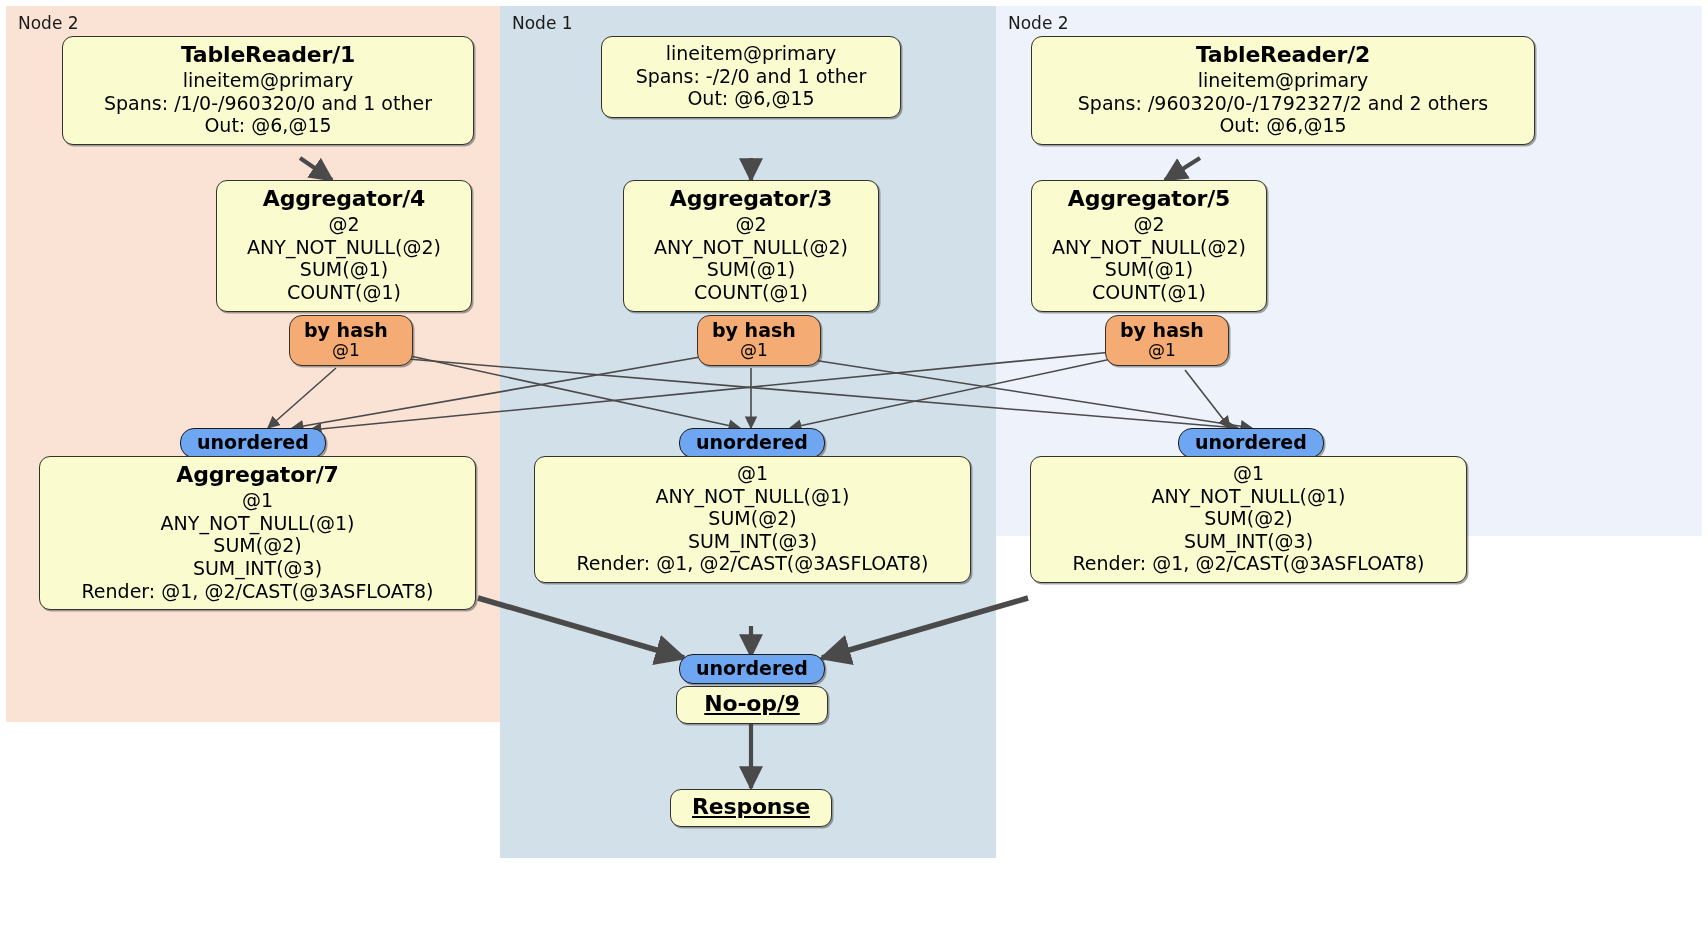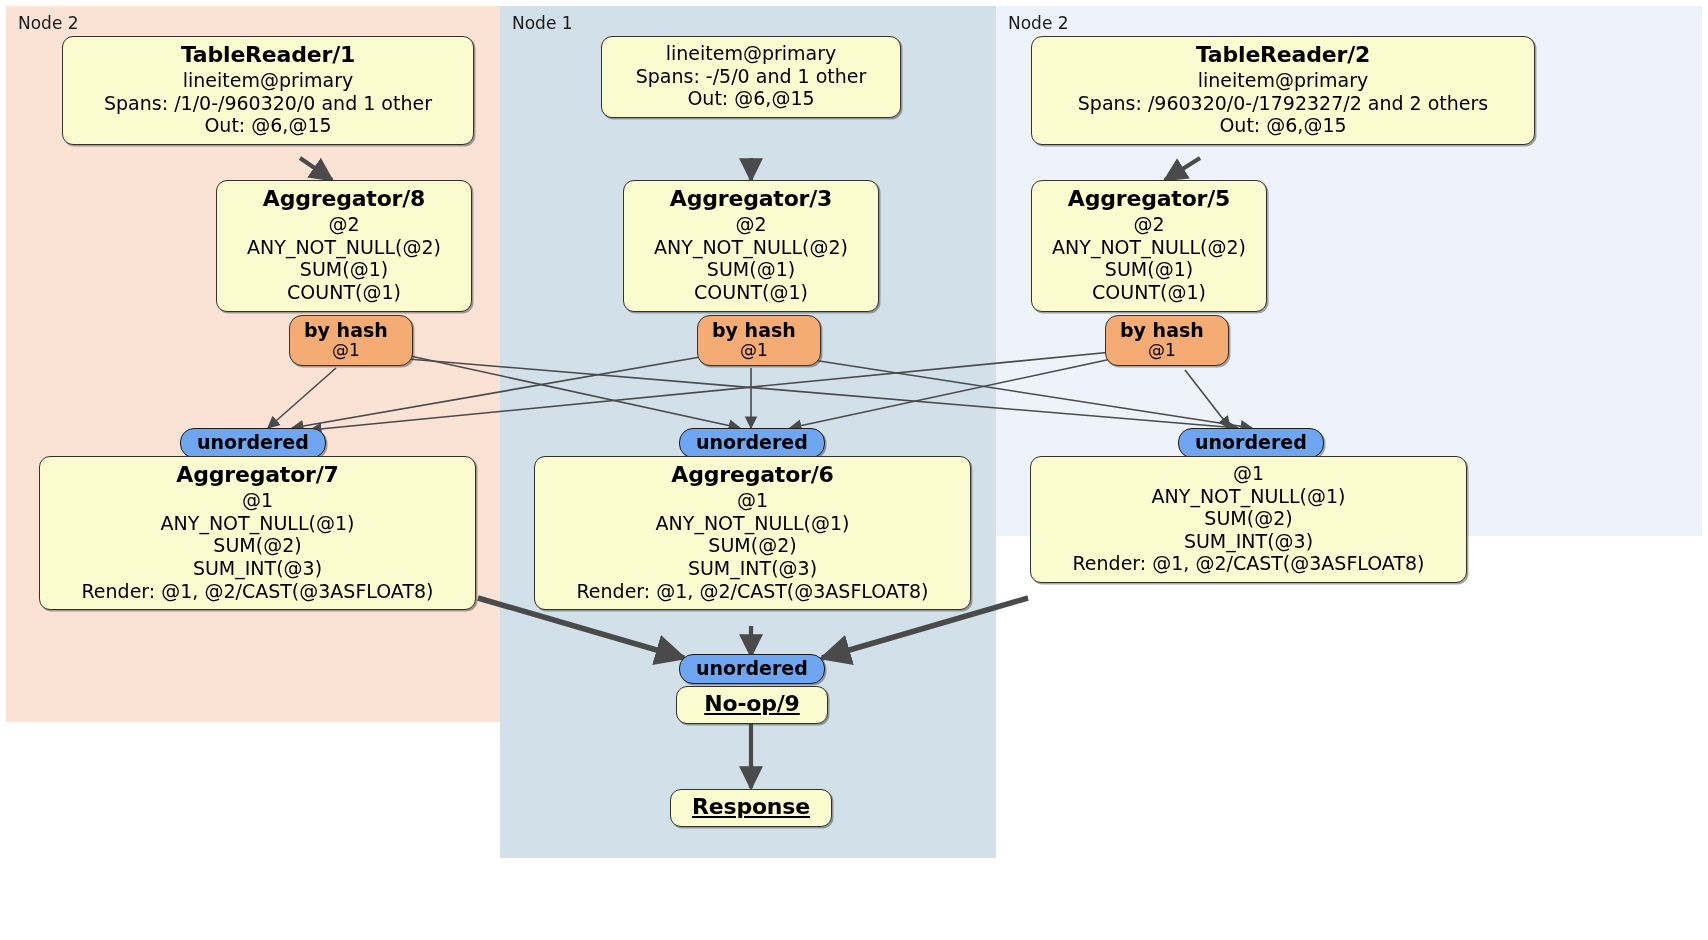--- a/index.html
+++ b/index.html
@@ -164,33 +164,33 @@
 
   <div class="proc-box" style="left:62px; top:36px; width:412px;">
     <span class="proc-title">TableReader/1</span>
     <span class="proc-line">lineitem@primary</span>
     <span class="proc-line">Spans: /1/0-/960320/0 and 1 other</span>
     <span class="proc-line">Out: @6,@15</span>
   </div>
 
   <div class="proc-box" style="left:601px; top:36px; width:300px;">
     <span class="proc-line">lineitem@primary</span>
-    <span class="proc-line">Spans: -/5/0 and 1 other</span>
+    <span class="proc-line">Spans: -/2/0 and 1 other</span>
     <span class="proc-line">Out: @6,@15</span>
   </div>
 
   <div class="proc-box" style="left:1031px; top:36px; width:504px;">
     <span class="proc-title">TableReader/2</span>
     <span class="proc-line">lineitem@primary</span>
     <span class="proc-line">Spans: /960320/0-/1792327/2 and 2 others</span>
     <span class="proc-line">Out: @6,@15</span>
   </div>
 
   <div class="proc-box" style="left:216px; top:180px; width:256px;">
-    <span class="proc-title">Aggregator/8</span>
+    <span class="proc-title">Aggregator/4</span>
     <span class="proc-line">@2</span>
     <span class="proc-line">ANY_NOT_NULL(@2)</span>
     <span class="proc-line">SUM(@1)</span>
     <span class="proc-line">COUNT(@1)</span>
   </div>
 
   <div class="proc-box" style="left:623px; top:180px; width:256px;">
     <span class="proc-title">Aggregator/3</span>
     <span class="proc-line">@2</span>
     <span class="proc-line">ANY_NOT_NULL(@2)</span>
@@ -230,21 +230,20 @@
   <div class="proc-box" style="left:39px; top:456px; width:437px;">
     <span class="proc-title">Aggregator/7</span>
     <span class="proc-line">@1</span>
     <span class="proc-line">ANY_NOT_NULL(@1)</span>
     <span class="proc-line">SUM(@2)</span>
     <span class="proc-line">SUM_INT(@3)</span>
     <span class="proc-line">Render: @1, @2/CAST(@3ASFLOAT8)</span>
   </div>
 
   <div class="proc-box" style="left:534px; top:456px; width:437px;">
-    <span class="proc-title">Aggregator/6</span>
     <span class="proc-line">@1</span>
     <span class="proc-line">ANY_NOT_NULL(@1)</span>
     <span class="proc-line">SUM(@2)</span>
     <span class="proc-line">SUM_INT(@3)</span>
     <span class="proc-line">Render: @1, @2/CAST(@3ASFLOAT8)</span>
   </div>
 
   <div class="proc-box" style="left:1030px; top:456px; width:437px;">
     <span class="proc-line">@1</span>
     <span class="proc-line">ANY_NOT_NULL(@1)</span>

